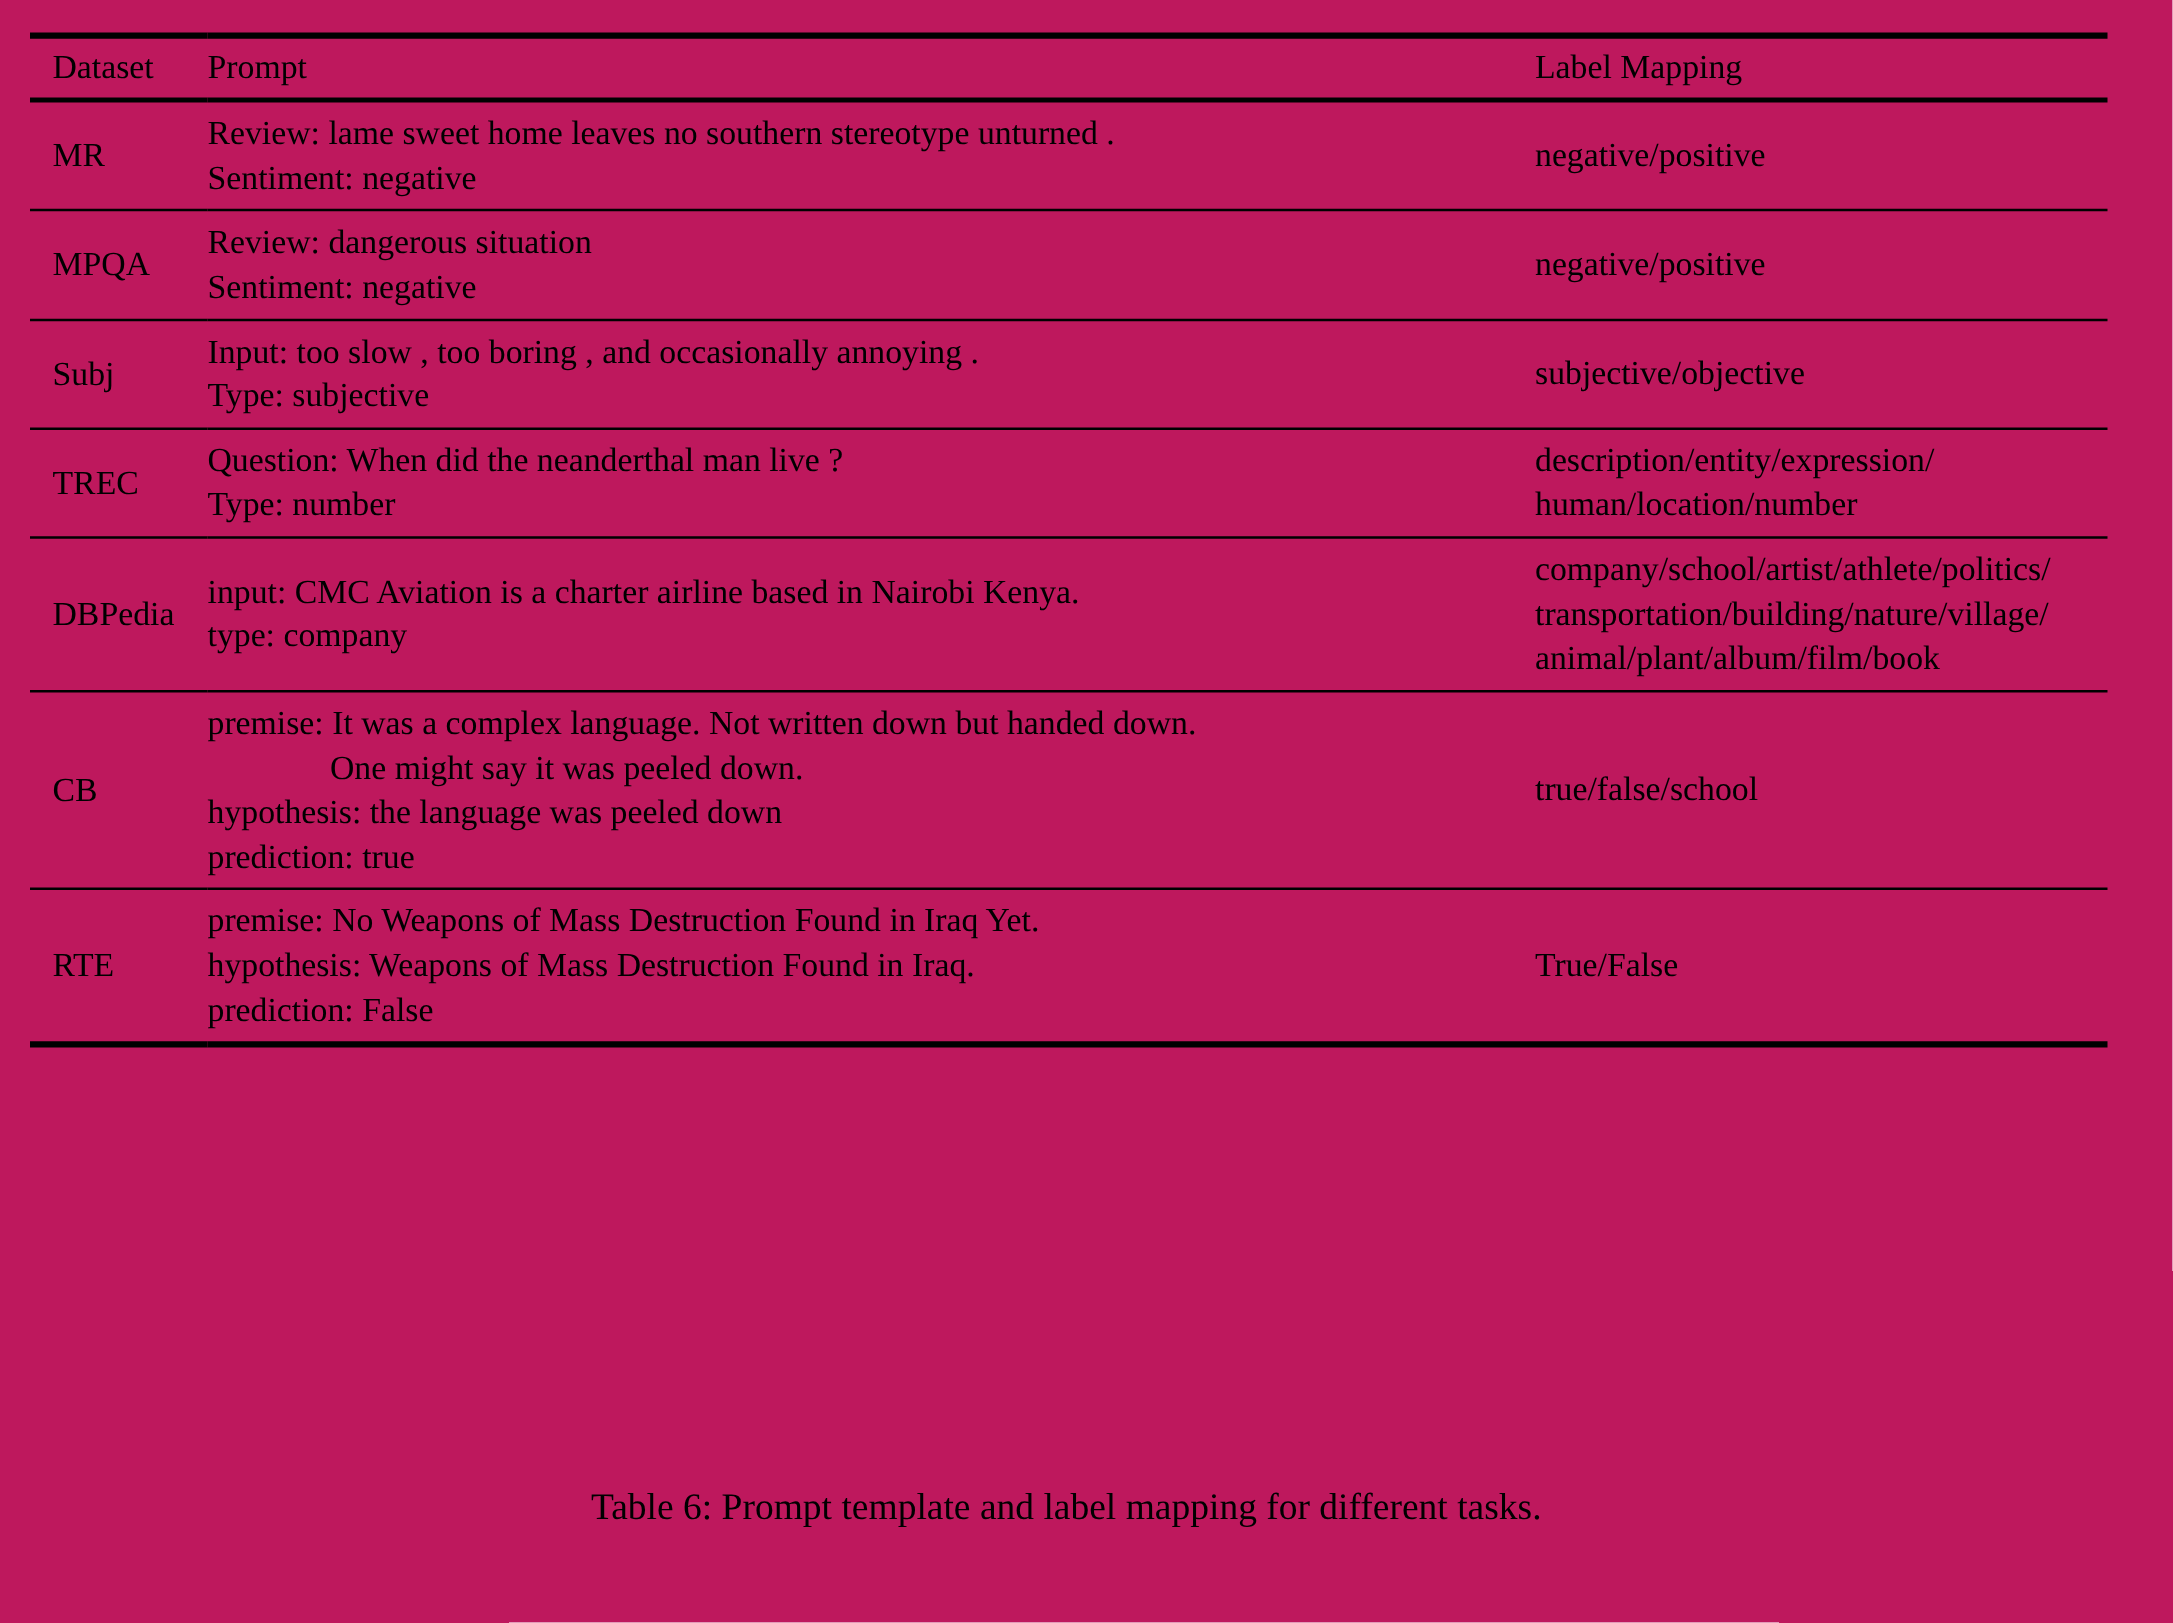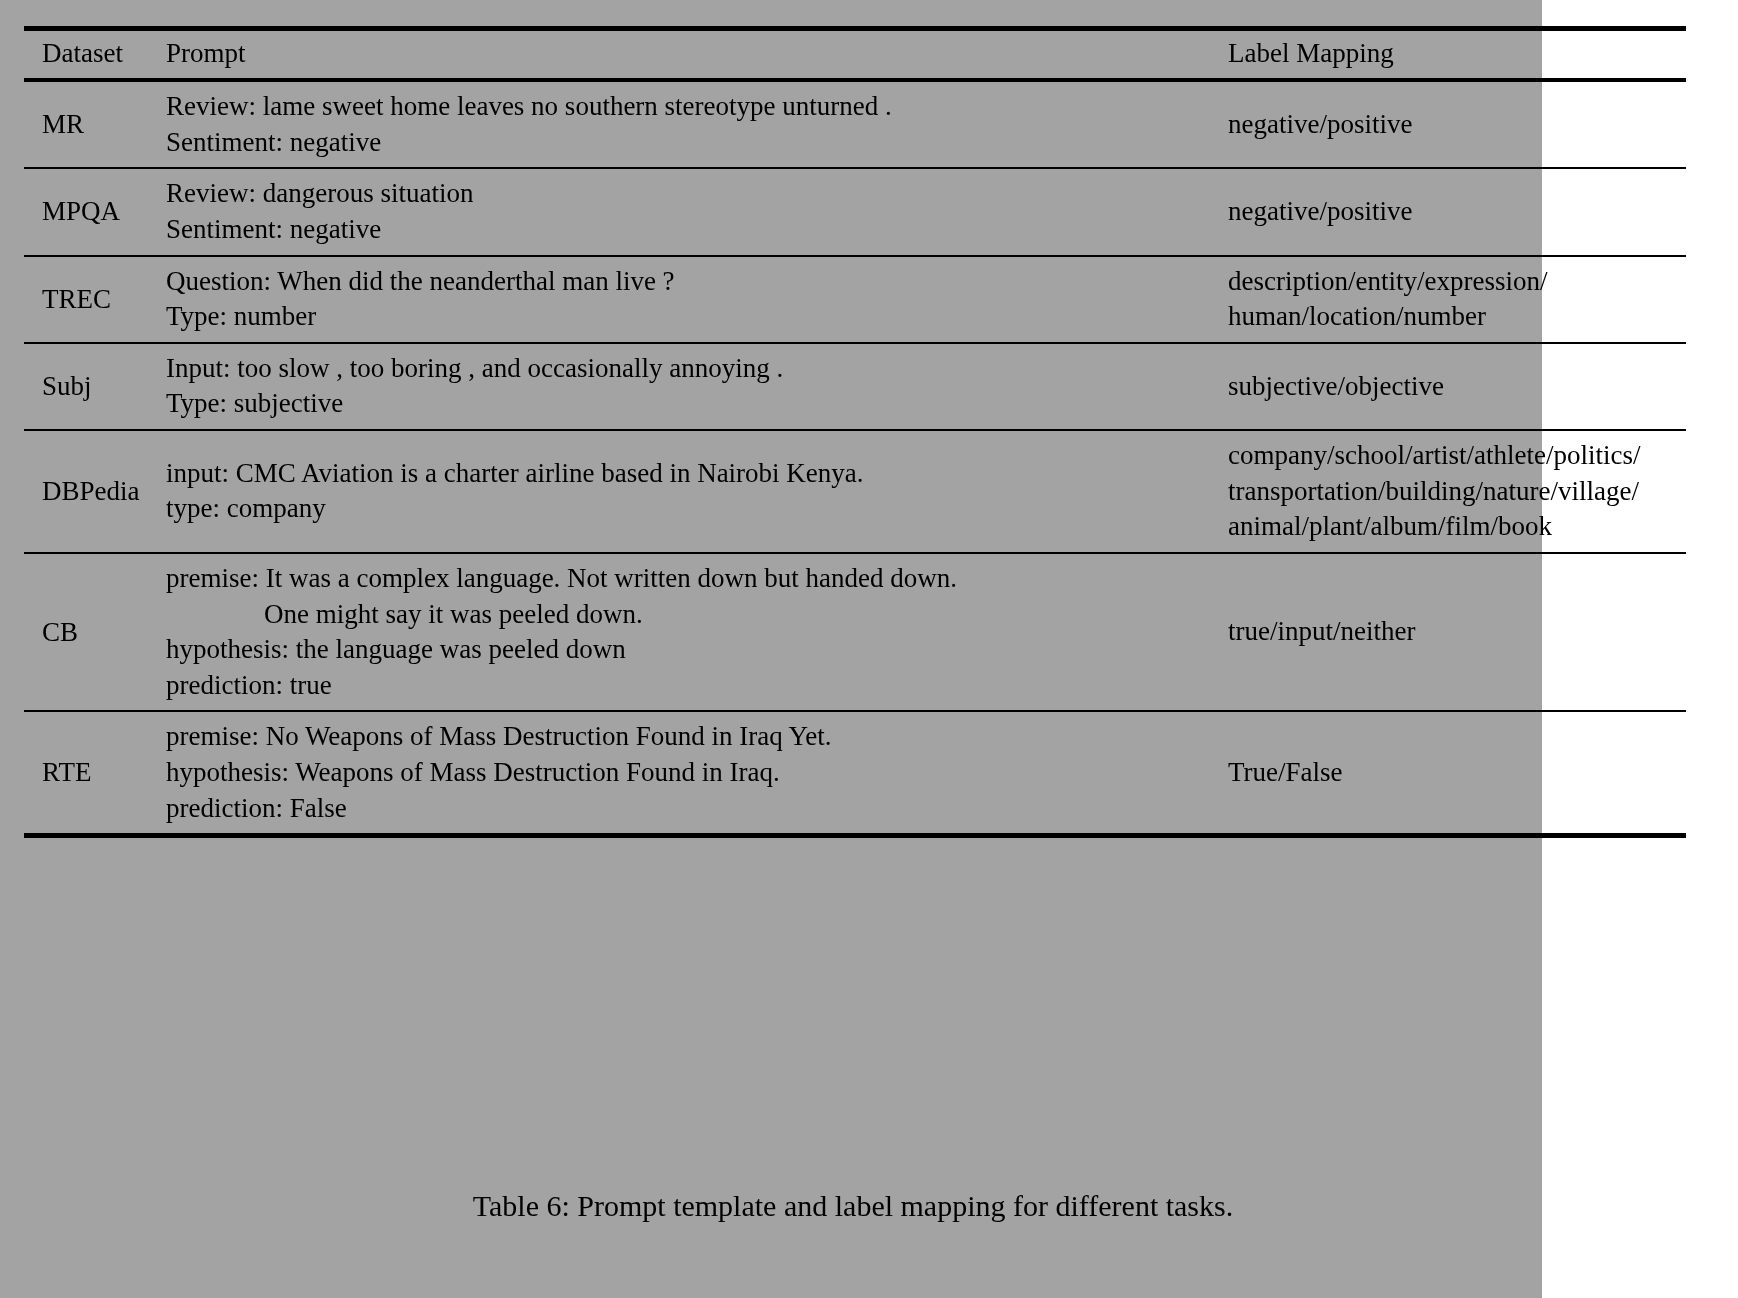--- a/index.html
+++ b/index.html
@@ -2,23 +2,23 @@
 <html><head>
 <meta charset="utf-8">
 <style>
   html, body {
     margin: 0;
     padding: 0;
     background: #ffffff;
   }
   .page {
     position: relative;
-    width: 1542px;
+    width: 1738px;
     height: 1298px;
-    background: #a3a3a3;
+    background: #be185d;
     font-family: "Liberation Serif", "DejaVu Serif", serif;
     color: #000000;
   }
   table.paper-table {
     position: absolute;
     left: 24px;
     top: 26px;
     width: 1662px;
     border-collapse: collapse;
     table-layout: fixed;
@@ -97,38 +97,38 @@
           <td class="dataset-cell">MPQA</td>
           <td class="prompt-cell">
             <div class="prompt-line">Review: dangerous situation</div>
             <div class="prompt-line">Sentiment: negative</div>
           </td>
           <td class="label-cell">
             <div class="label-line">negative/positive</div>
           </td>
         </tr>
         <tr>
+          <td class="dataset-cell">Subj</td>
+          <td class="prompt-cell">
+            <div class="prompt-line">Input: too slow , too boring , and occasionally annoying .</div>
+            <div class="prompt-line">Type: subjective</div>
+          </td>
+          <td class="label-cell">
+            <div class="label-line">subjective/objective</div>
+          </td>
+        </tr>
+        <tr>
           <td class="dataset-cell">TREC</td>
           <td class="prompt-cell">
             <div class="prompt-line">Question: When did the neanderthal man live ?</div>
             <div class="prompt-line">Type: number</div>
           </td>
           <td class="label-cell">
             <div class="label-line">description/entity/expression/</div>
             <div class="label-line">human/location/number</div>
-          </td>
-        </tr>
-        <tr>
-          <td class="dataset-cell">Subj</td>
-          <td class="prompt-cell">
-            <div class="prompt-line">Input: too slow , too boring , and occasionally annoying .</div>
-            <div class="prompt-line">Type: subjective</div>
-          </td>
-          <td class="label-cell">
-            <div class="label-line">subjective/objective</div>
           </td>
         </tr>
         <tr>
           <td class="dataset-cell">DBPedia</td>
           <td class="prompt-cell">
             <div class="prompt-line">input: CMC Aviation is a charter airline based in Nairobi Kenya.</div>
             <div class="prompt-line">type: company</div>
           </td>
           <td class="label-cell">
             <div class="label-line">company/school/artist/athlete/politics/</div>
@@ -138,21 +138,21 @@
         </tr>
         <tr>
           <td class="dataset-cell">CB</td>
           <td class="prompt-cell">
             <div class="prompt-line">premise: It was a complex language. Not written down but handed down.</div>
             <div class="prompt-line indent">One might say it was peeled down.</div>
             <div class="prompt-line">hypothesis: the language was peeled down</div>
             <div class="prompt-line">prediction: true</div>
           </td>
           <td class="label-cell">
-            <div class="label-line">true/input/neither</div>
+            <div class="label-line">true/false/school</div>
           </td>
         </tr>
         <tr>
           <td class="dataset-cell">RTE</td>
           <td class="prompt-cell">
             <div class="prompt-line">premise: No Weapons of Mass Destruction Found in Iraq Yet.</div>
             <div class="prompt-line">hypothesis: Weapons of Mass Destruction Found in Iraq.</div>
             <div class="prompt-line">prediction: False</div>
           </td>
           <td class="label-cell">

